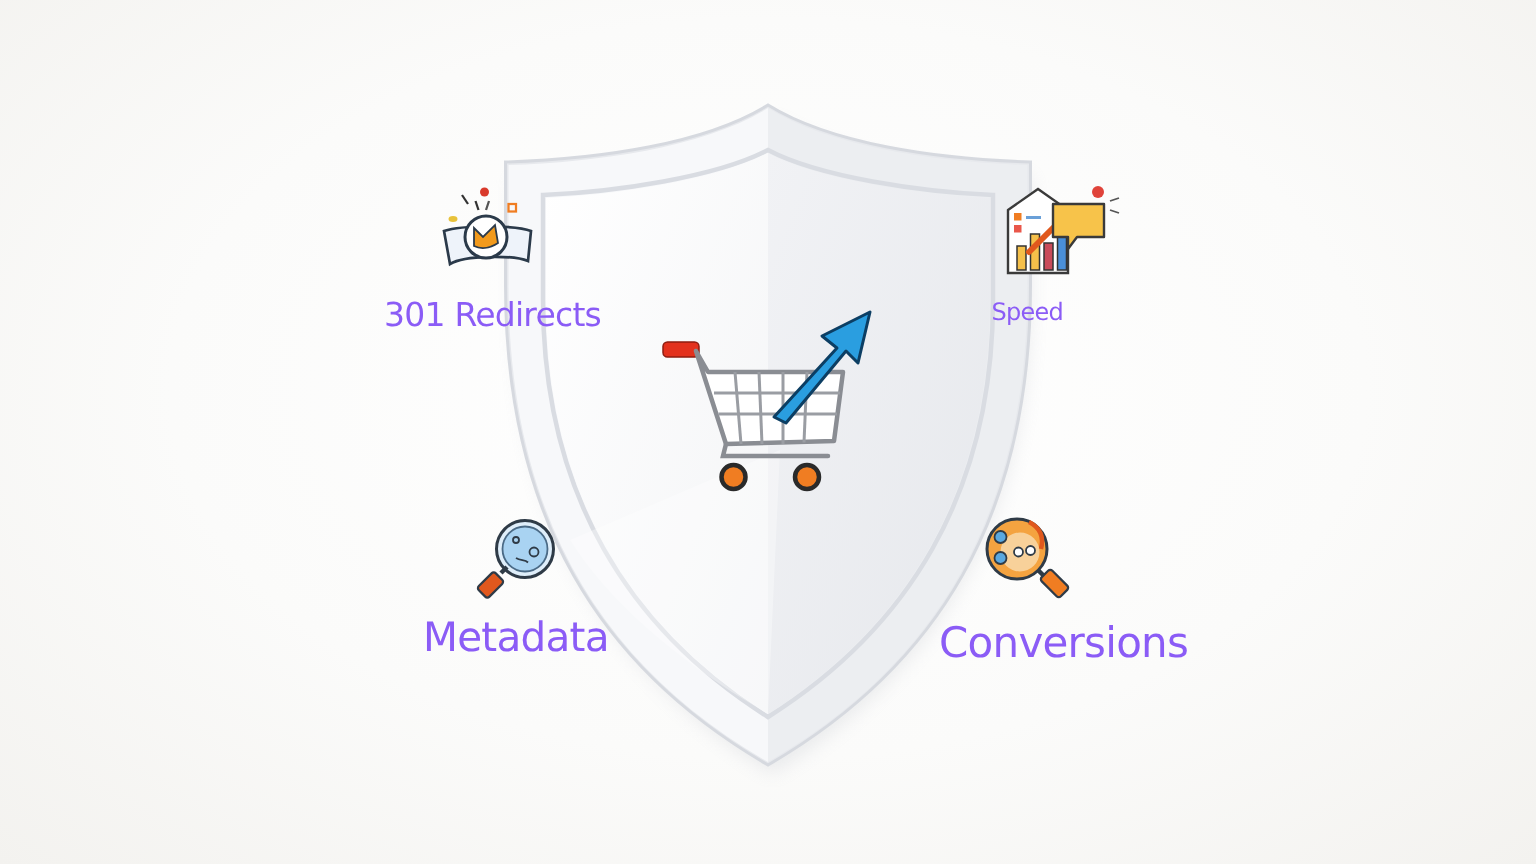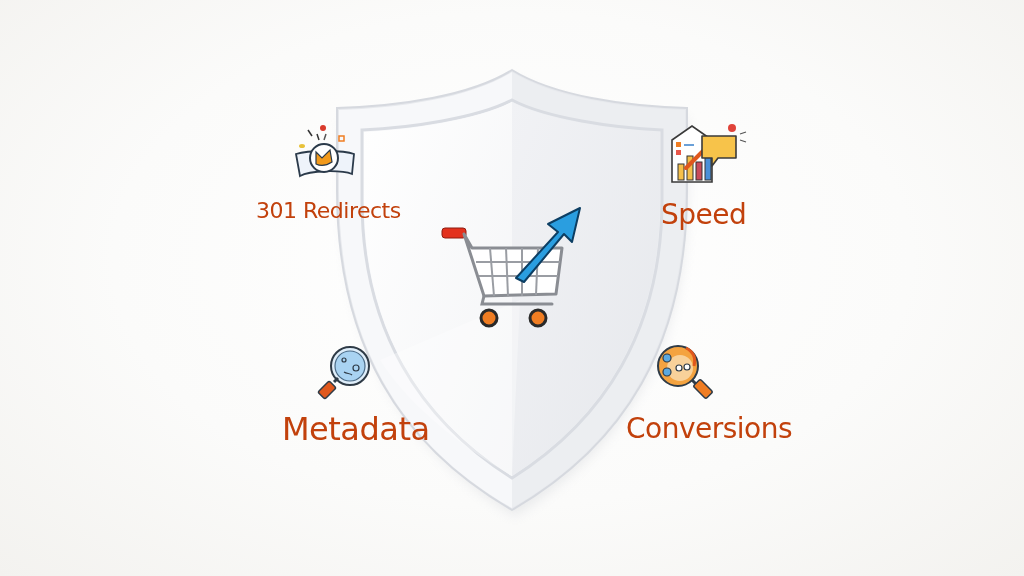--- a/index.html
+++ b/index.html
@@ -5,21 +5,21 @@
     html, body { margin: 0; padding: 0; }
     body {
       width: 1024px; height: 576px; overflow: hidden; position: relative;
       background: radial-gradient(ellipse at 50% 45%, #ffffff 0%, #fbfbfa 55%, #f3f2ef 100%);
       font-family: "DejaVu Sans", sans-serif;
     }
     .stage { position: absolute; inset: 0; }
     .shield { position: absolute; left: 0; top: 0; }
     .feature { position: absolute; }
     .feature .label {
-      position: absolute; white-space: nowrap; color: #c2410c;
+      position: absolute; white-space: nowrap; color: #8b5cf6;
       font-family: "DejaVu Sans", sans-serif; font-weight: normal;
       letter-spacing: -0.5px;
     }
     .icon { position: absolute; }
   </style>
 </head>
 <body>
 
 <div class="stage">
 
@@ -102,34 +102,34 @@
       <rect x="12" y="44" width="6" height="16" fill="#f5c04a" stroke="#333" stroke-width="1"></rect>
       <rect x="21" y="36" width="6" height="24" fill="#f5c04a" stroke="#333" stroke-width="1"></rect>
       <rect x="30" y="42" width="6" height="18" fill="#c94b5a" stroke="#333" stroke-width="1"></rect>
       <rect x="39" y="34" width="6" height="26" fill="#4a8fd8" stroke="#333" stroke-width="1"></rect>
       <path d="M20 48 L38 30" stroke="#e0581d" stroke-width="4" stroke-linecap="round"></path>
       <path d="M36 16 L70 16 L70 38 L52 38 L46 46 L46 38 L36 38 Z" fill="#f7c34a" stroke="#3a3a3a" stroke-width="1.6" stroke-linejoin="round"></path>
       <circle cx="66" cy="8" r="4" fill="#e0433a"></circle>
       <line x1="74" y1="14" x2="80" y2="12" stroke="#555" stroke-width="1.2"></line>
       <line x1="74" y1="20" x2="80" y2="22" stroke="#555" stroke-width="1.2"></line>
     </svg>
-    <div class="label" style="left:661px; top:198px; font-size:28px;">Speed</div>
+    <div class="label" style="left:661px; top:198px; font-size:16px;">Speed</div>
   </div>
 
   <div class="feature">
     <svg class="icon" style="left:314px; top:342px;" width="62" height="62" viewBox="0 0 62 62">
       <circle cx="36" cy="24" r="19" fill="#dfeefa" stroke="#2f3b47" stroke-width="2"></circle>
       <circle cx="36" cy="24" r="15" fill="#a9d3f2" stroke="#4a6a86" stroke-width="1.2"></circle>
       <circle cx="30" cy="18" r="2" fill="none" stroke="#2f3b47" stroke-width="1.2"></circle>
       <circle cx="42" cy="26" r="3" fill="none" stroke="#2f3b47" stroke-width="1.2"></circle>
       <path d="M30 30 C33 32 36 31 38 33" fill="none" stroke="#2f3b47" stroke-width="1.2"></path>
       <rect x="8" y="40" width="10" height="16" rx="2" fill="#e0581d" stroke="#2f3b47" stroke-width="1.5" transform="rotate(45 13 48)"></rect>
       <line x1="20" y1="40" x2="24" y2="36" stroke="#2f3b47" stroke-width="3"></line>
     </svg>
-    <div class="label" style="left:282px; top:410px; font-size:32px;">Metadata</div>
+    <div class="label" style="left:282px; top:410px; font-size:27px;">Metadata</div>
   </div>
 
   <div class="feature">
     <svg class="icon" style="left:654px; top:342px;" width="66" height="62" viewBox="0 0 66 62">
       <circle cx="24" cy="24" r="20" fill="#f4a340" stroke="#2f3b47" stroke-width="2"></circle>
       <circle cx="26" cy="26" r="13" fill="#f8d6a4" opacity="0.9"></circle>
       <path d="M32 6 C40 10 42 16 40 24" fill="none" stroke="#e0581d" stroke-width="3"></path>
       <circle cx="13" cy="16" r="4" fill="#5aa8e0" stroke="#2f3b47" stroke-width="1.2"></circle>
       <circle cx="13" cy="30" r="4" fill="#5aa8e0" stroke="#2f3b47" stroke-width="1.2"></circle>
       <circle cx="25" cy="26" r="3" fill="#ffffff" stroke="#2f3b47" stroke-width="1.2"></circle>

